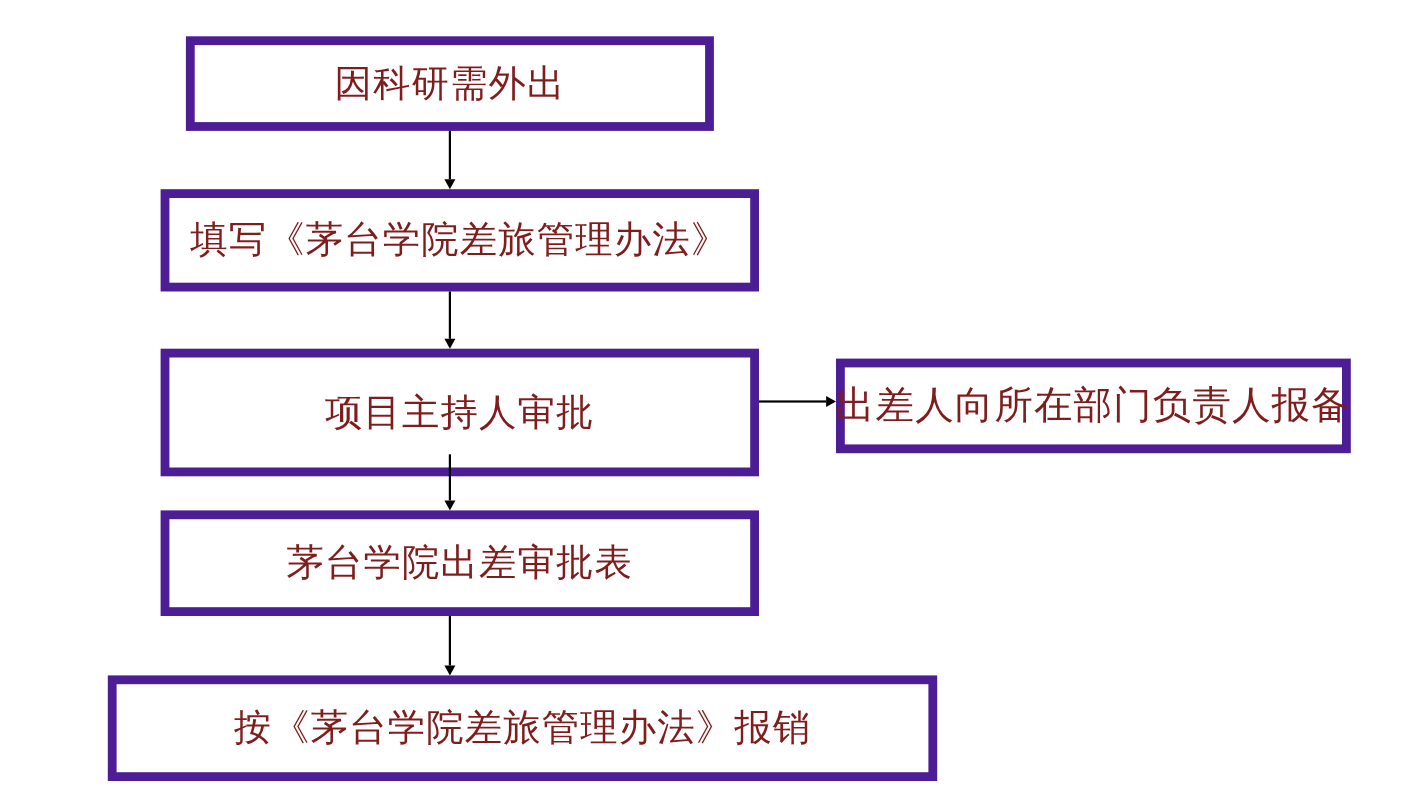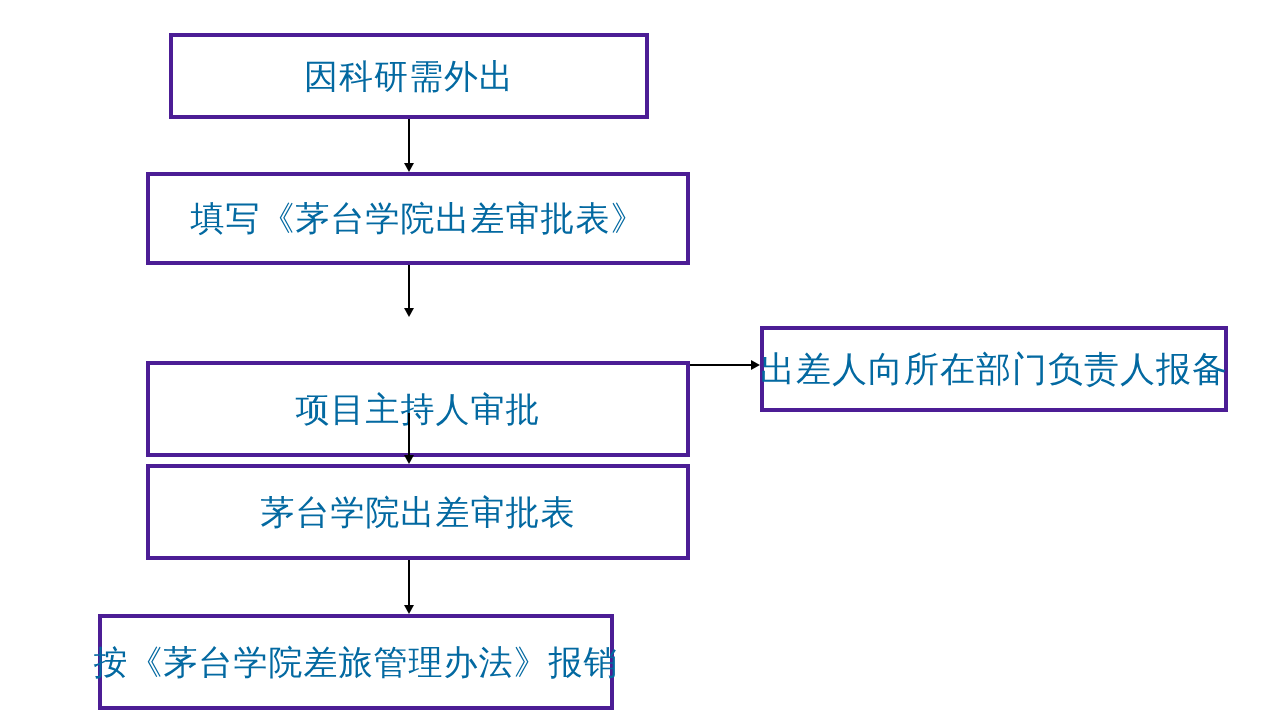--- a/index.html
+++ b/index.html
@@ -8,39 +8,39 @@
 
   .canvas {
     position: relative;
     width: 1280px;
     height: 720px;
     background: #ffffff;
   }
 
   .node {
     position: absolute;
-    border: 4px solid #4c1d95;
+    border: 8px solid #4c1d95;
     background: #ffffff;
-    color: #0369a1;
+    color: #7f1d1d;
     display: flex;
     align-items: center;
     justify-content: center;
     text-align: center;
     font-size: 34px;
     line-height: 1.2;
     letter-spacing: 1px;
     white-space: nowrap;
   }
 
   
   #node-start      { left: 169px; top: 33px;  width: 480px; height: 86px; }
   #node-fill-form  { left: 146px; top: 172px; width: 544px; height: 93px; }
-  #node-leader     { left: 146px; top: 317px; width: 544px; height: 96px; margin-top: 44px; }
+  #node-leader     { left: 146px; top: 317px; width: 544px; height: 116px; }
   #node-office     { left: 146px; top: 464px; width: 544px; height: 96px; }
-  #node-reimburse  { left: 98px;  top: 614px; width: 516px; height: 96px; }
+  #node-reimburse  { left: 98px;  top: 614px; width: 754px; height: 96px; }
   
   #node-report     { left: 760px; top: 326px; width: 468px; height: 86px; font-size: 35px; }
 
   
   .v-stem {
     position: absolute;
     left: 408px;
     width: 2px;
     background: #000000;
   }
@@ -84,21 +84,21 @@
 </head>
 <body>
 
 <div class="canvas">
 
   <div class="node" id="node-start">
     <span>因科研需外出</span>
   </div>
 
   <div class="node" id="node-fill-form">
-    <span>填写《茅台学院出差审批表》</span>
+    <span>填写《茅台学院差旅管理办法》</span>
   </div>
 
   <div class="node" id="node-leader">
     <span>项目主持人审批</span>
   </div>
 
   <div class="node" id="node-office">
     <span>茅台学院出差审批表</span>
   </div>
 

